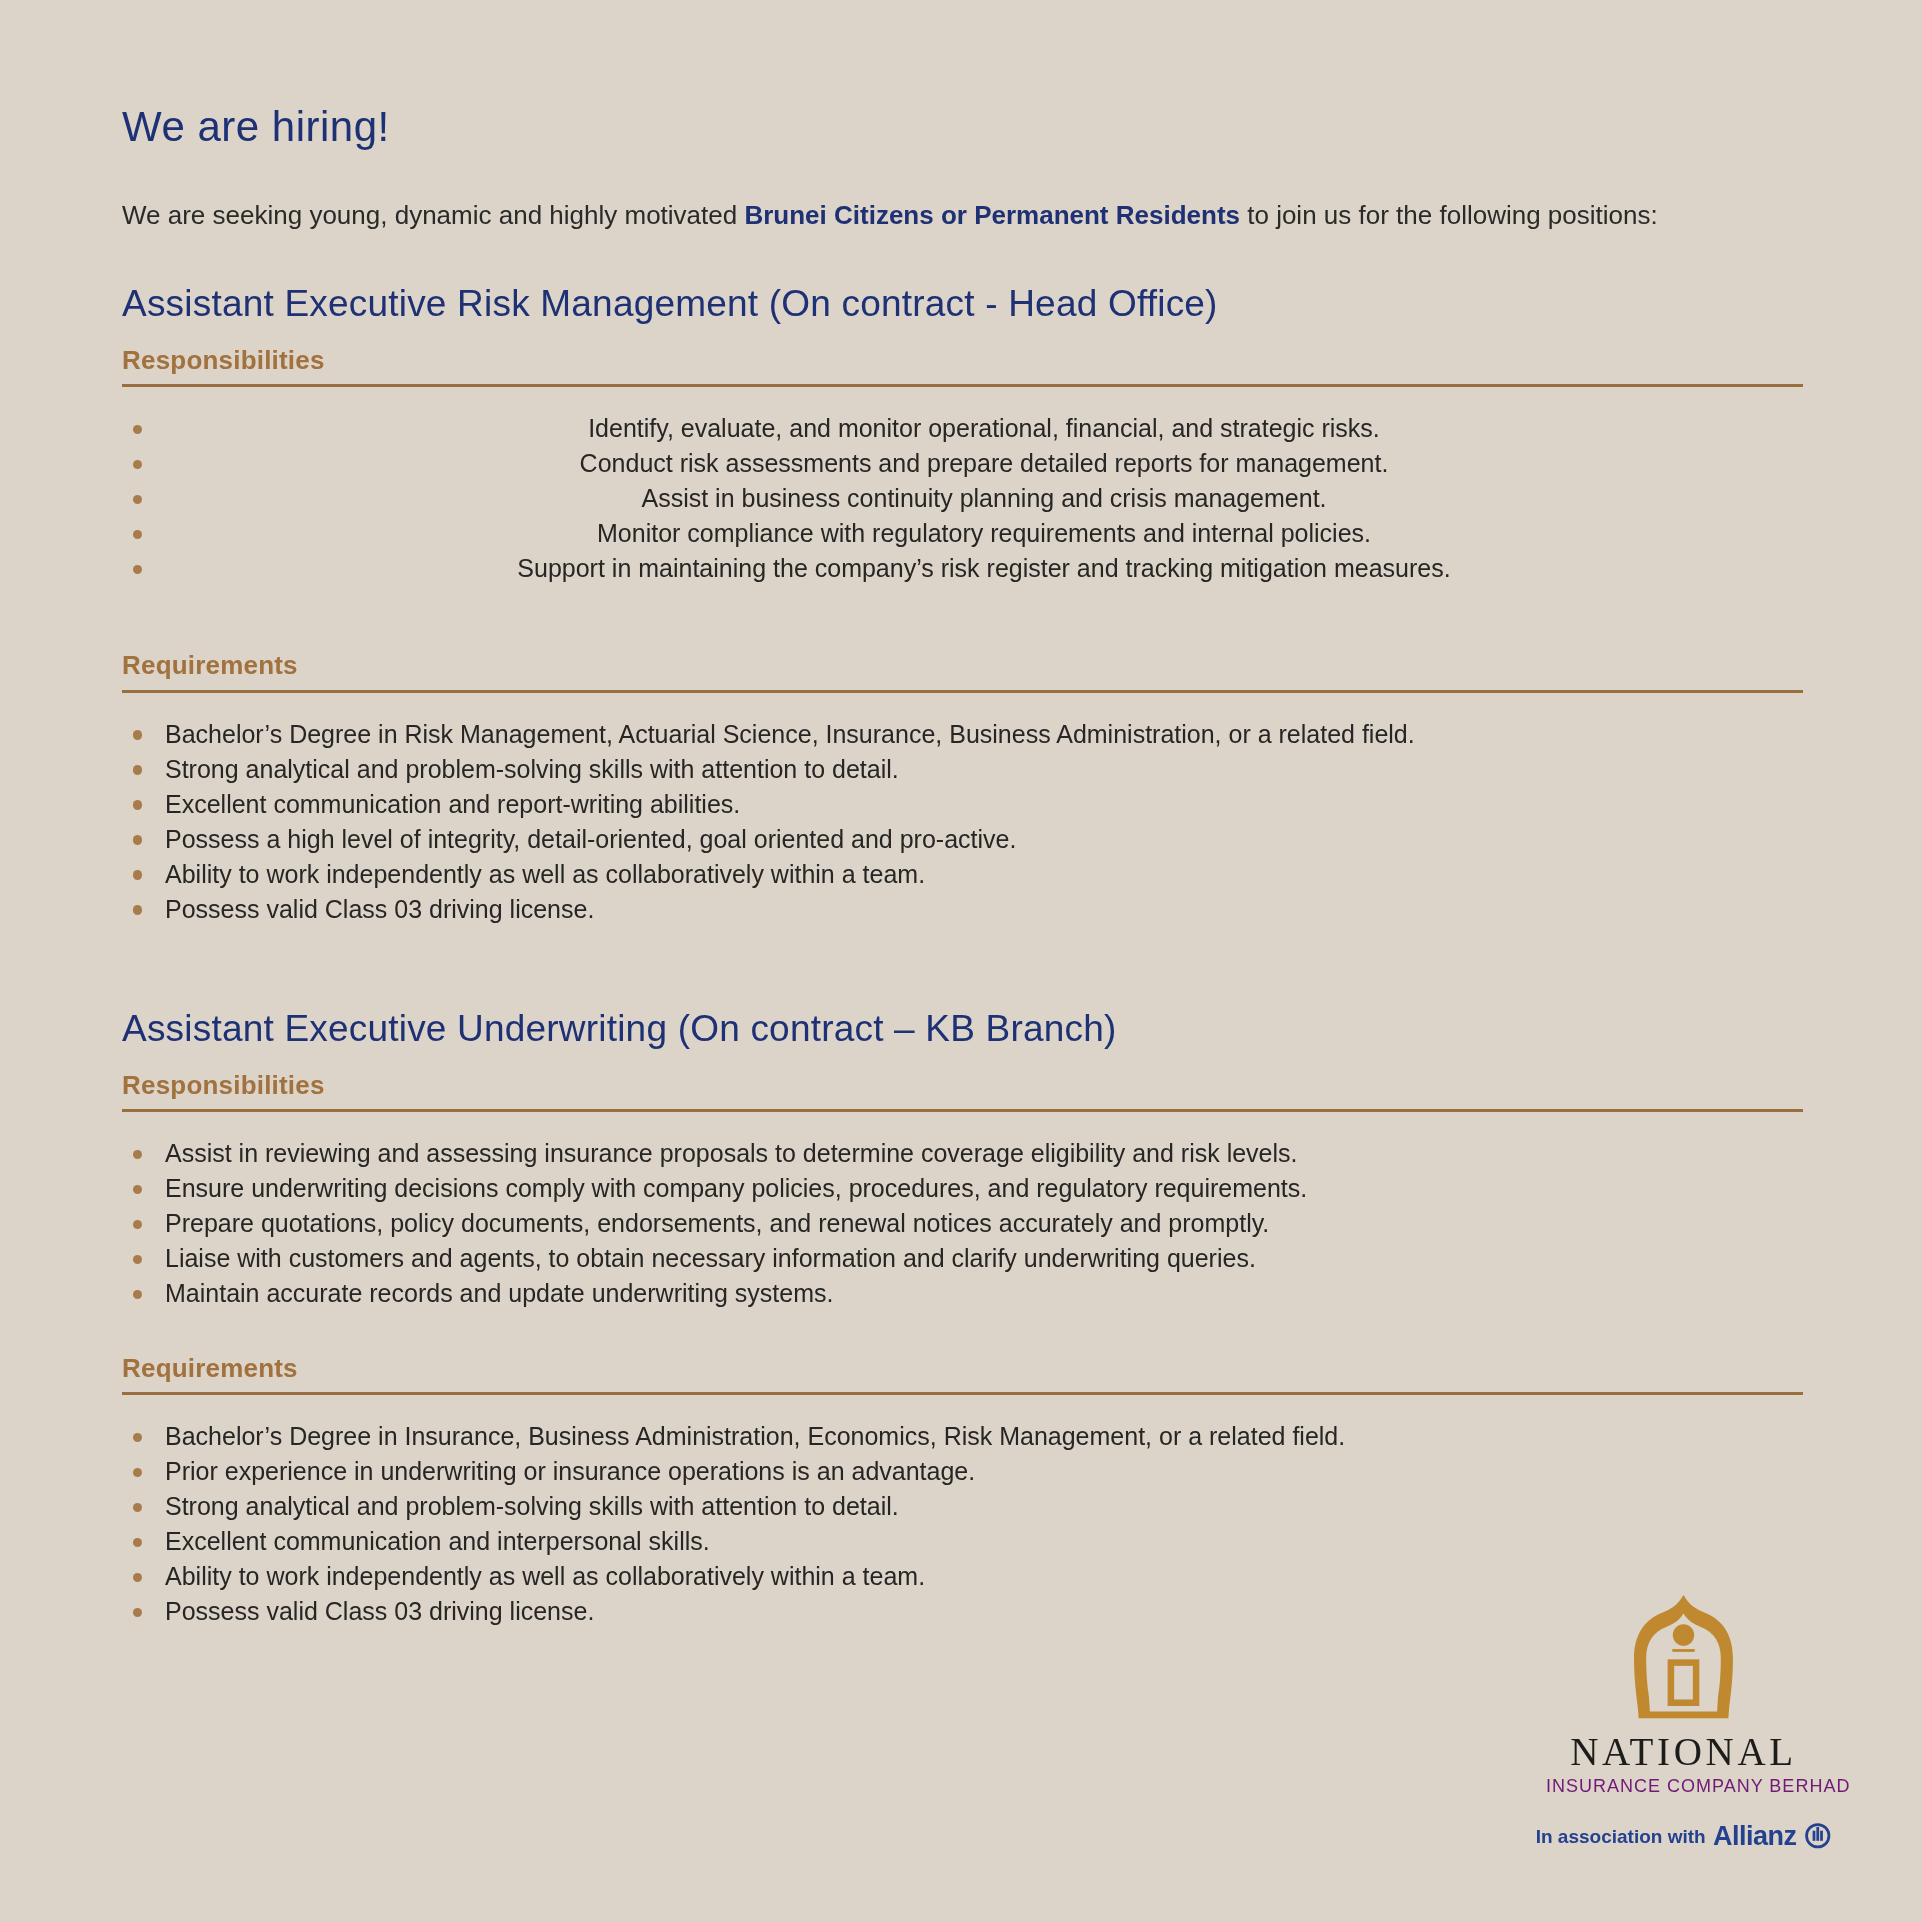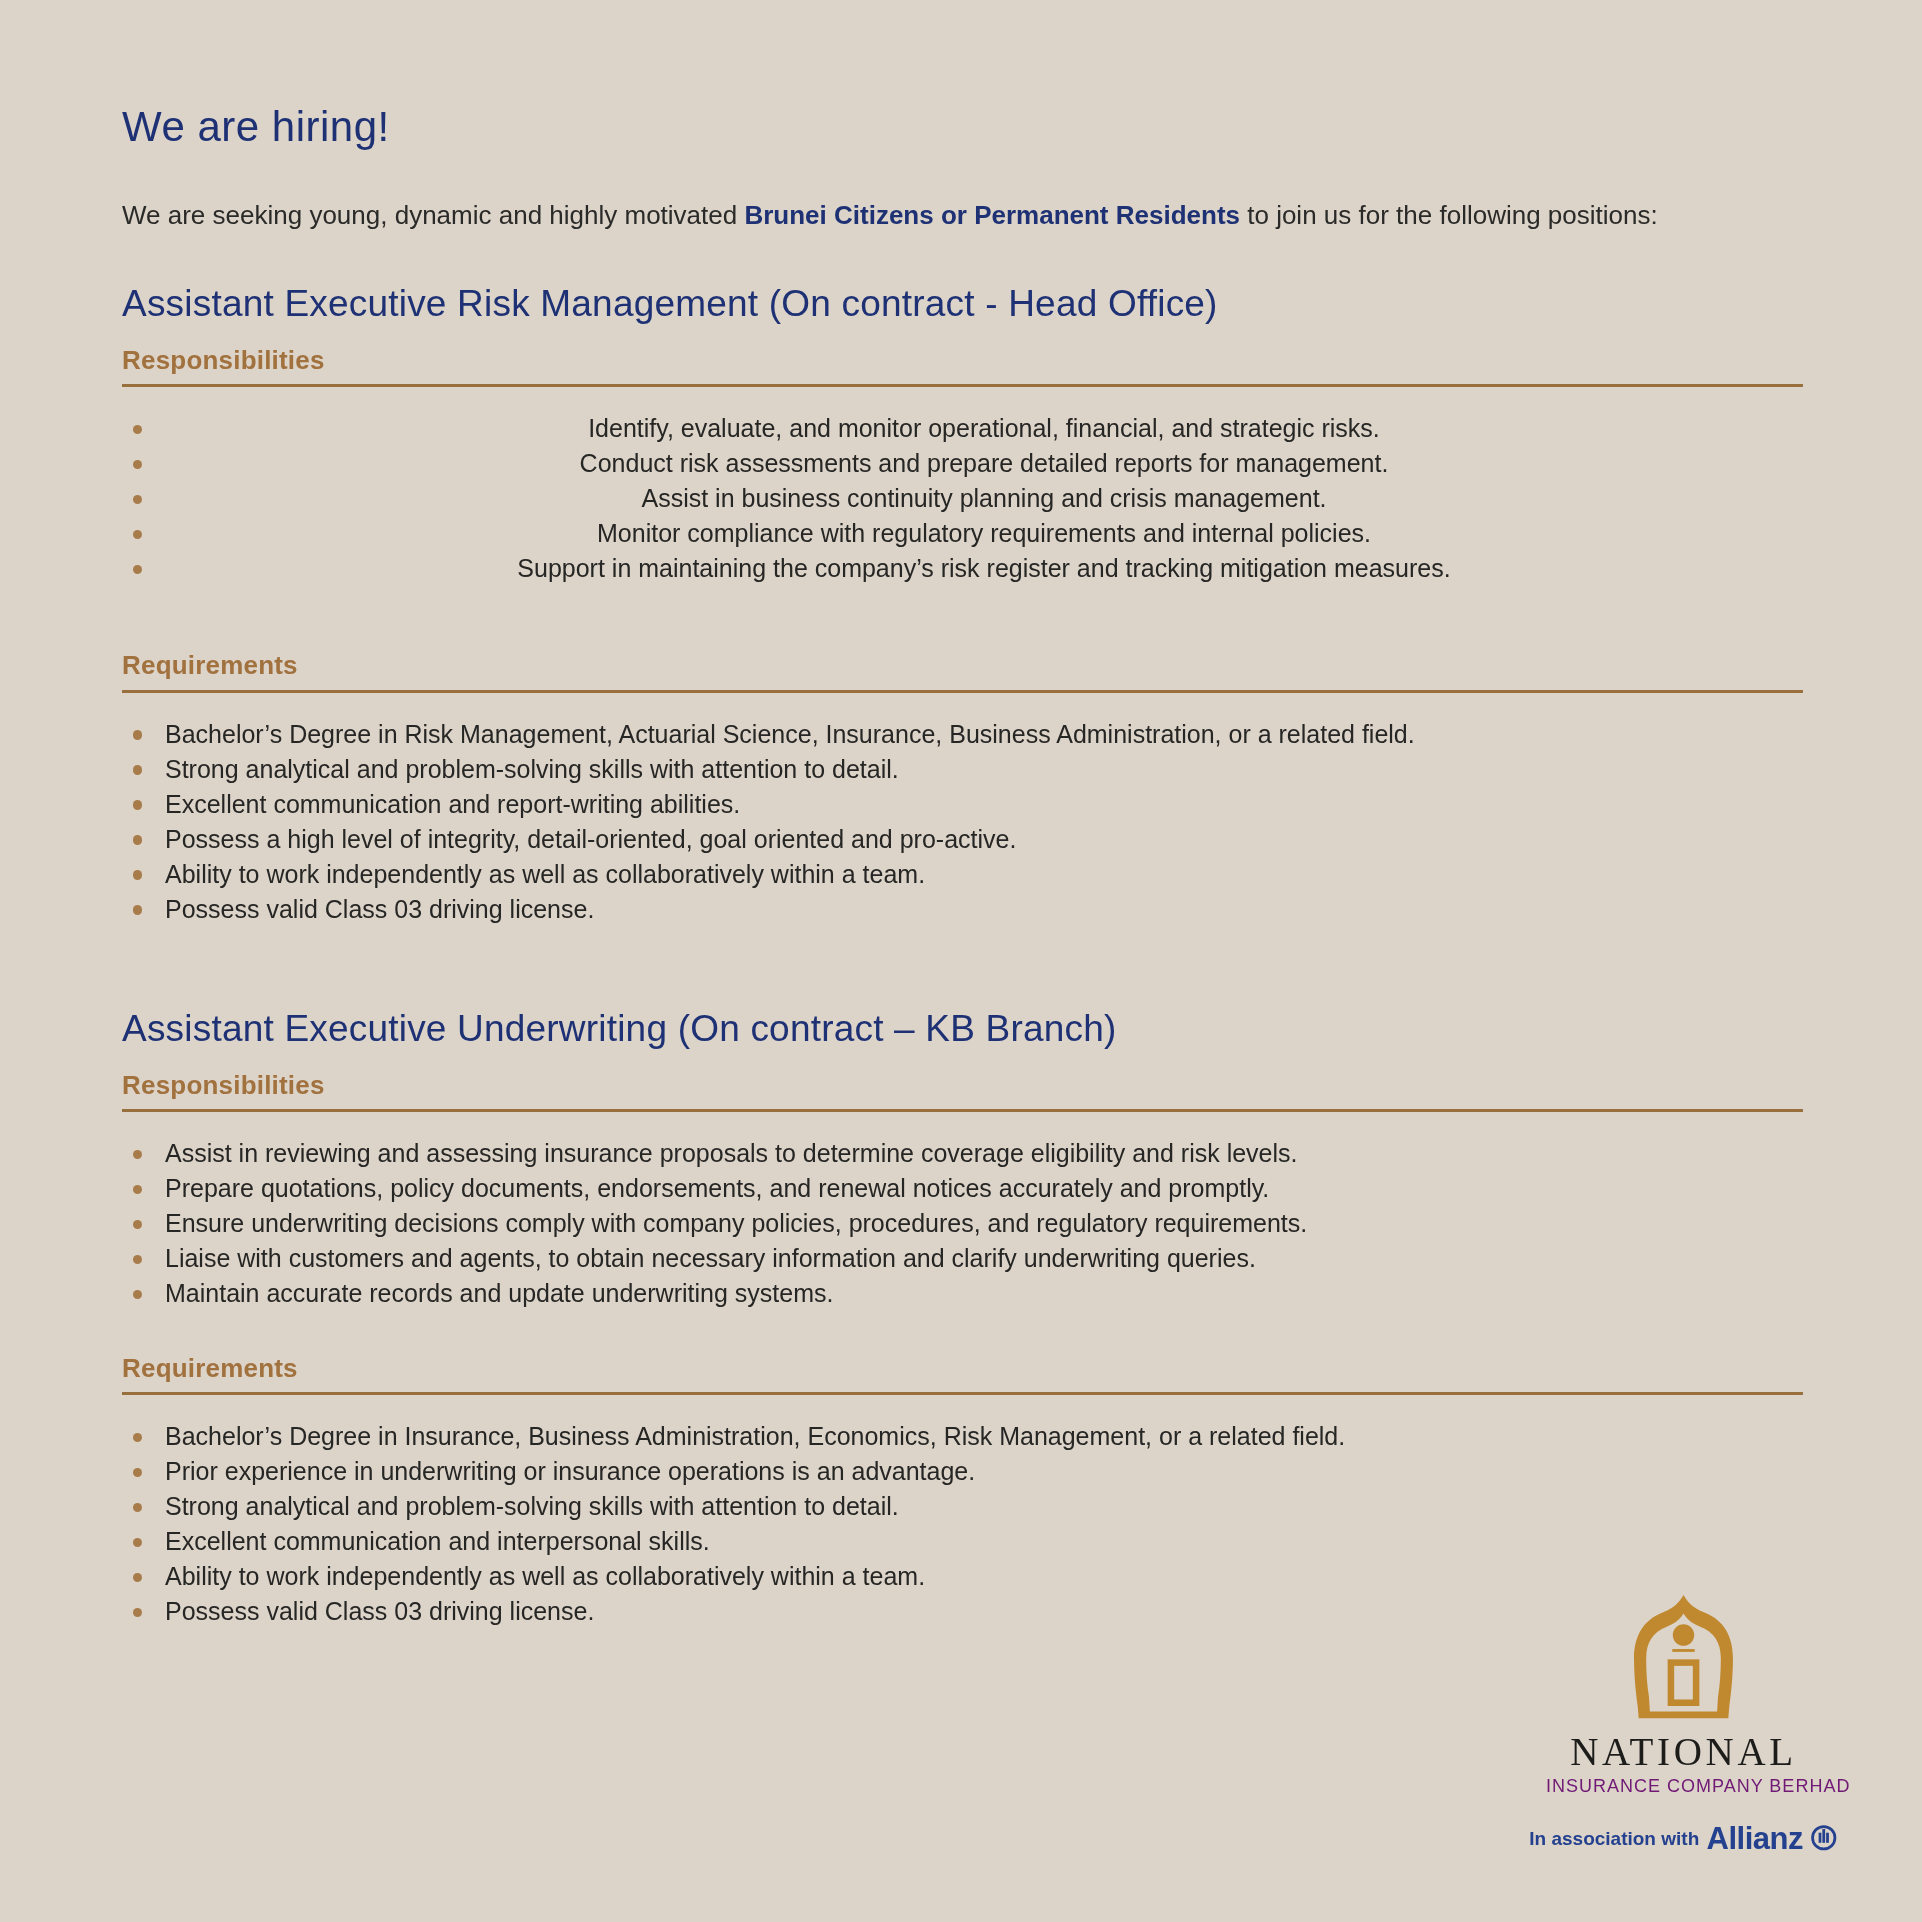--- a/index.html
+++ b/index.html
@@ -100,21 +100,21 @@
   .association-row {
     margin-top: 24px;
     display: flex;
     align-items: center;
     justify-content: center;
     gap: 7.3px;
     color: #24418f;
     white-space: nowrap;
   }
   .association-text { font-size: 19px; font-weight: 700; }
-  .association-brand { font-size: 31px; font-weight: 700; letter-spacing: -0.5px; }
+  .association-brand { font-size: 27px; font-weight: 700; letter-spacing: -0.5px; }
 </style>
 </head>
 <body>
 
 <div class="content">
 
   <h1 class="page-title">We are hiring!</h1>
 
   <p class="intro"><span>We are seeking young, dynamic and highly motivated </span><b>Brunei Citizens or Permanent Residents</b><span> to join us for the following positions:</span></p>
 
@@ -137,22 +137,22 @@
         <li>Ability to work independently as well as collaboratively within a team.</li>
         <li>Possess valid Class 03 driving license.</li>
       </ul>
   </section>
 
   <section class="job-section-2">
     <h2 class="job-heading">Assistant Executive Underwriting (On contract – KB Branch)</h2>
     <div class="section-label">Responsibilities</div>
     <ul class="bullets">
         <li>Assist in reviewing and assessing insurance proposals to determine coverage eligibility and risk levels.</li>
+        <li>Ensure underwriting decisions comply with company policies, procedures, and regulatory requirements.</li>
         <li>Prepare quotations, policy documents, endorsements, and renewal notices accurately and promptly.</li>
-        <li>Ensure underwriting decisions comply with company policies, procedures, and regulatory requirements.</li>
         <li>Liaise with customers and agents, to obtain necessary information and clarify underwriting queries.</li>
         <li>Maintain accurate records and update underwriting systems.</li>
       </ul>
     <div class="section-label gap-md">Requirements</div>
     <ul class="bullets">
         <li>Bachelor’s Degree in Insurance, Business Administration, Economics, Risk Management, or a related field.</li>
         <li>Prior experience in underwriting or insurance operations is an advantage.</li>
         <li>Strong analytical and problem-solving skills with attention to detail.</li>
         <li>Excellent communication and interpersonal skills.</li>
         <li>Ability to work independently as well as collaboratively within a team.</li>

